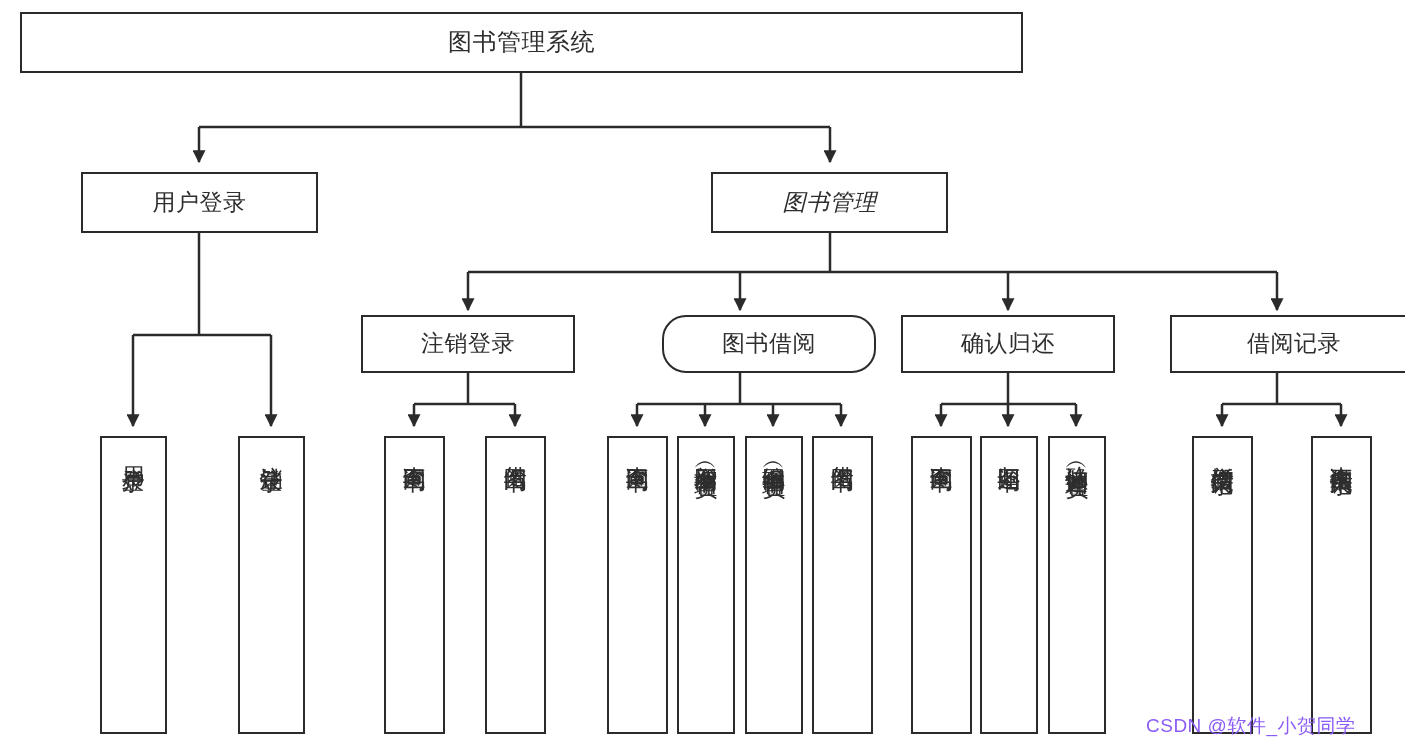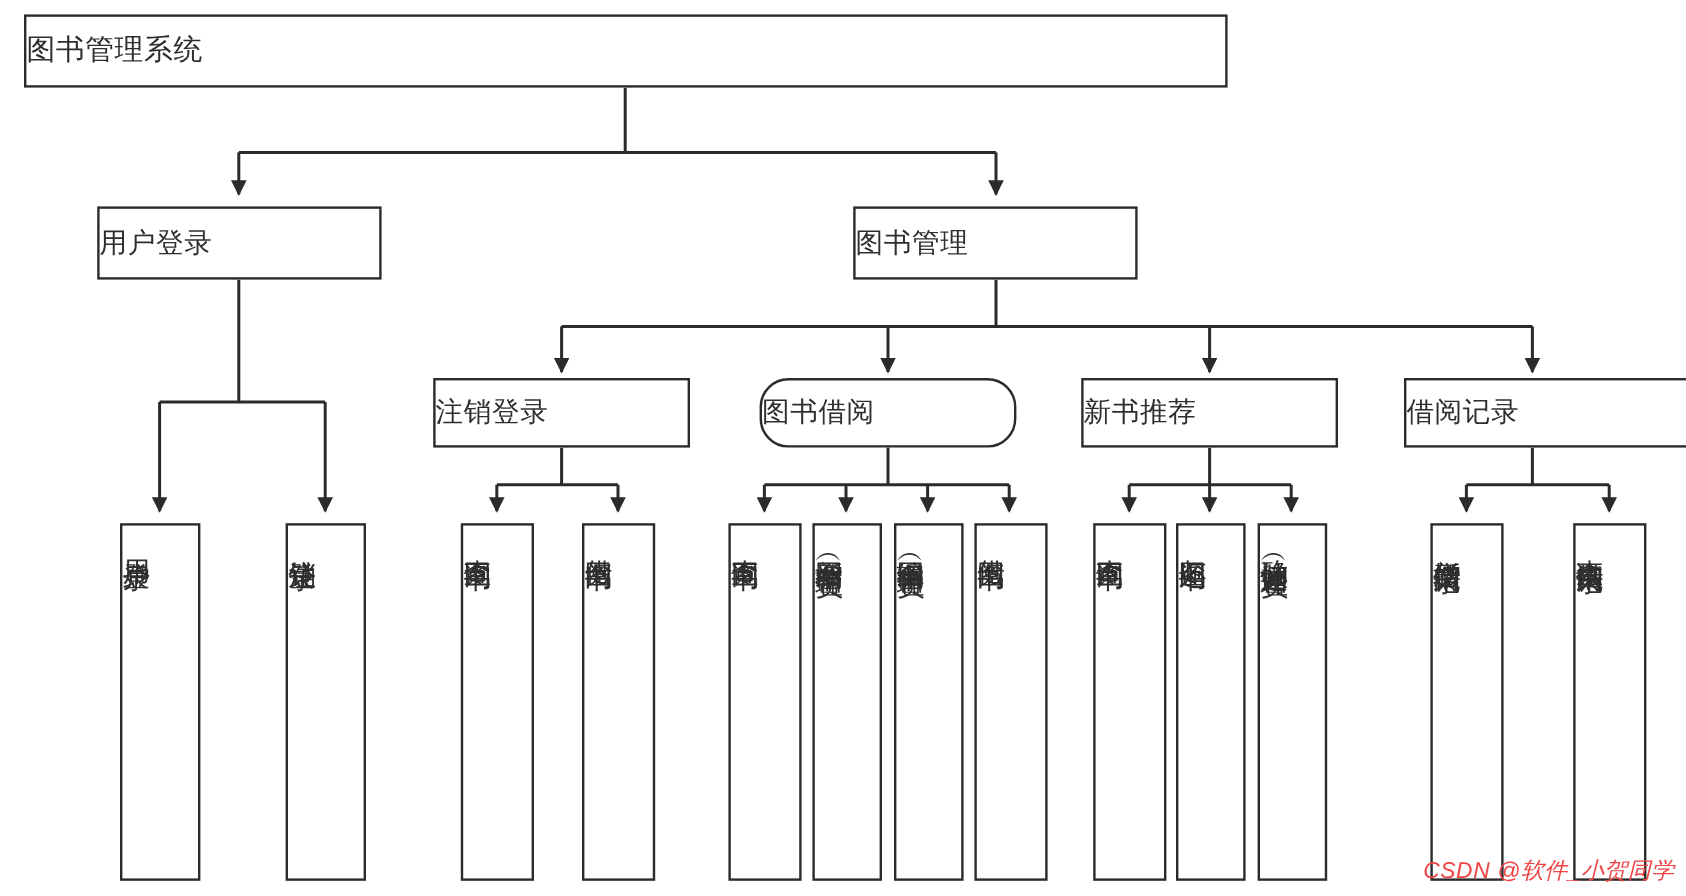--- a/index.html
+++ b/index.html
@@ -26,20 +26,21 @@
     height: 747px;
     pointer-events: none;
   }
   .node {
     position: absolute;
     box-sizing: border-box;
     border: 2.5px solid #2b2b2b;
     background: #ffffff;
     display: flex;
     align-items: center;
+    justify-content: center;
     color: #2e2e2e;
   }
   .node .label {
     display: block;
     text-align: center;
     line-height: 1.12;
     white-space: nowrap;
   }
   
   .node.horiz .label {
@@ -61,27 +62,26 @@
     line-height: 1.06;
     letter-spacing: 1.5px;
     white-space: nowrap;
     max-height: 282px;
   }
   .node.vert.tall .label {
     max-height: 288px;
   }
   #watermark {
     position: absolute;
-    left: 1186px;
+    left: 1146px;
     top: 713px;
     font-size: 19px;
-    color: #ef4444;
+    color: #8b5cf6;
     white-space: nowrap;
     letter-spacing: 0.5px;
-    font-style: italic;
   }
 </style>
 </head>
 <body>
 
 <div id="diagram-root">
 
   <svg id="edge-layer" viewBox="0 0 1405 747" width="1405" height="747">
     <defs>
       <marker id="arrow" viewBox="0 0 10 10" refX="9" refY="5" markerWidth="5.2" markerHeight="5.2" orient="auto-start-reverse">
@@ -132,32 +132,32 @@
     </g>
   </svg>
 
   <div class="node horiz root" style="left:20px; top:12px; width:1003px; height:61px;">
     <span class="label">图书管理系统</span>
   </div>
 
   <div class="node horiz" style="left:81px; top:172px; width:237px; height:61px;">
     <span class="label">用户登录</span>
   </div>
-  <div class="node horiz" style="left:711px; top:172px; width:237px; height:61px;">
+  <div class="node horiz" style="left:711px; top:172px; width:237px; height:61px;font-style:italic;">
     <span class="label">图书管理</span>
   </div>
 
   <div class="node horiz" style="left:361px; top:315px; width:214px; height:58px;">
     <span class="label">注销登录</span>
   </div>
-  <div class="node horiz" style="left:633px; top:315px; width:214px; height:58px;border-radius:24px;">
+  <div class="node horiz" style="left:662px; top:315px; width:214px; height:58px;border-radius:24px;">
     <span class="label">图书借阅</span>
   </div>
   <div class="node horiz" style="left:901px; top:315px; width:214px; height:58px;">
-    <span class="label">新书推荐</span>
+    <span class="label">确认归还</span>
   </div>
   <div class="node horiz" style="left:1170px; top:315px; width:248px; height:58px;">
     <span class="label">借阅记录</span>
   </div>
 
   <div class="node vert" style="left:100px; top:436px; width:67px; height:298px;">
     <span class="label">用户登录</span>
   </div>
   <div class="node vert" style="left:238px; top:436px; width:67px; height:298px;">
     <span class="label">注销登录</span>

